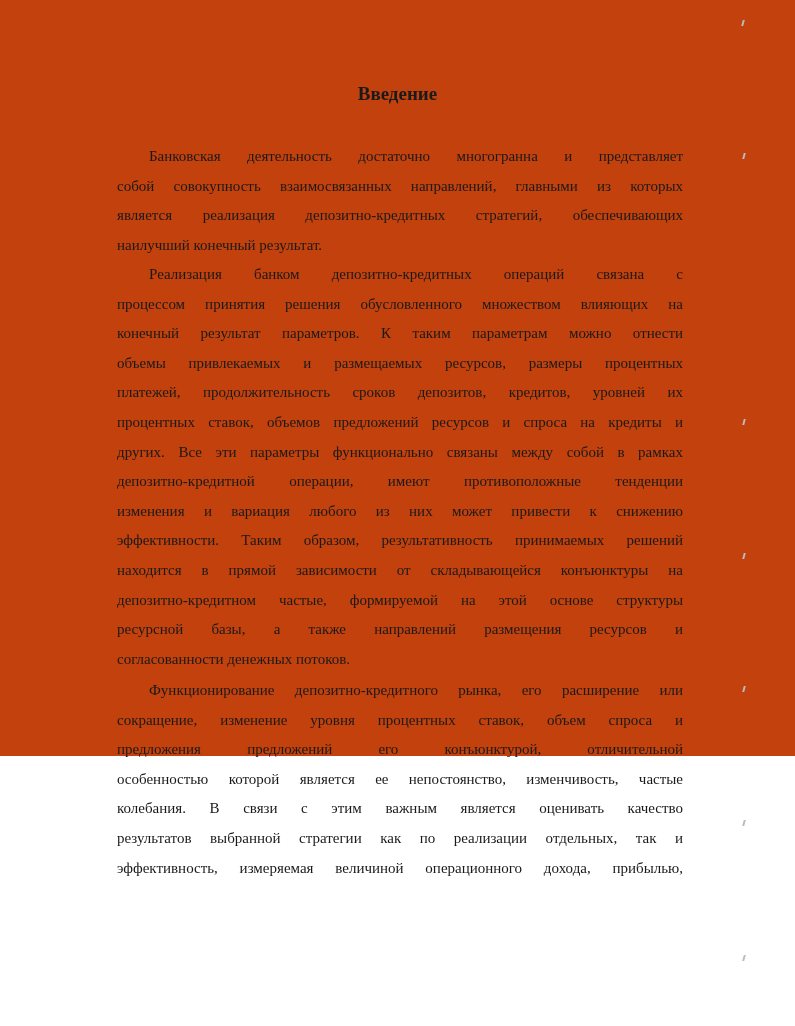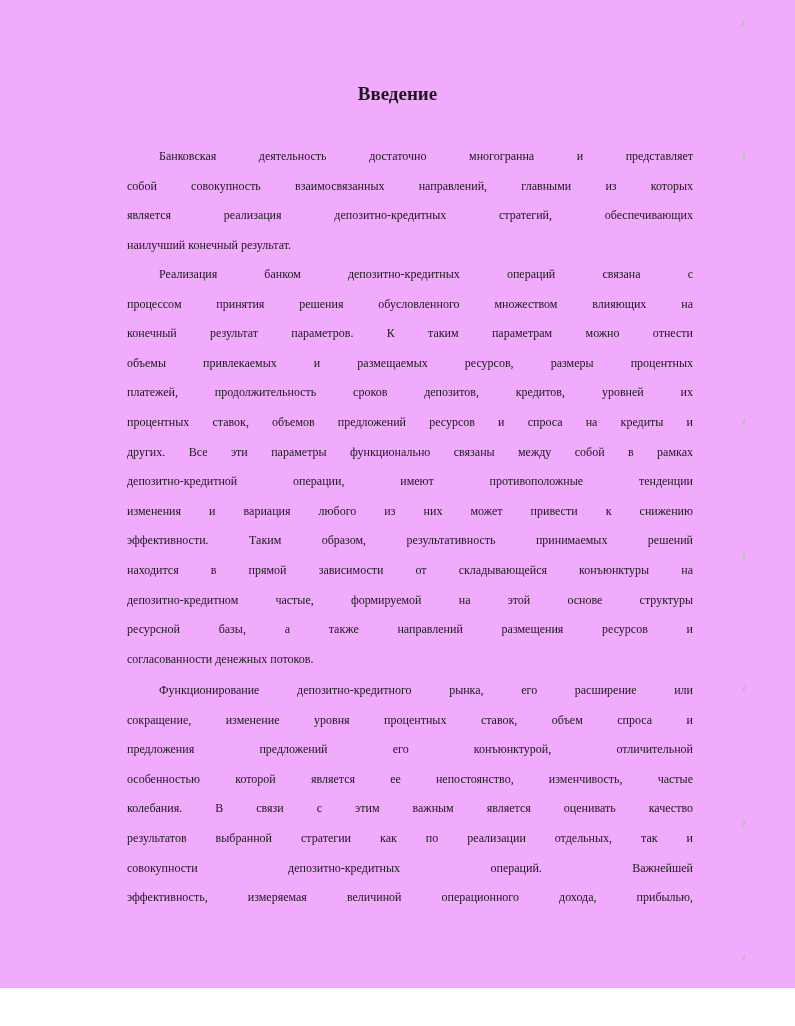--- a/index.html
+++ b/index.html
@@ -1,28 +1,28 @@
 <!DOCTYPE html>
 <html><head>
 <meta charset="utf-8">
 <style>
   html, body { margin: 0; padding: 0; background: #ffffff; }
   body { width: 795px; height: 1026px; position: relative; overflow: hidden; }
   .page {
-    position: absolute; left: 0; top: 0; width: 795px; height: 988px;
-    background: #f0abfc; color: #1a1a1a;
+    position: absolute; left: 0; top: 0; width: 795px; height: 756px;
+    background: #c2410c; color: #1a1a1a;
     font-family: "Liberation Serif", "DejaVu Serif", serif;
   }
   .title {
     position: absolute; left: 0; width: 795px; top: 82px;
     text-align: center; font-weight: bold; font-size: 19px; line-height: 24px;
   }
   .para {
-    position: absolute; left: 127px; width: 566px;
-    font-size: 12px; line-height: 29.6px;
+    position: absolute; left: 117px; width: 566px;
+    font-size: 15px; line-height: 29.6px;
     text-align: justify; text-align-last: justify;
   }
   .para .ln { display: block; text-align: justify; text-align-last: justify; white-space: nowrap; }
   .para .ln.first { padding-left: 32px; }
   .para .ln.last { text-align-last: left; }
   .p1 { top: 142px; }
   .p2 { top: 260px; }
   .p3 { top: 676px; }
   .mark { position: absolute; width: 2px; height: 6px; background: #bbb; transform: skewX(-15deg); }
 </style>
@@ -56,21 +56,20 @@
     <span class="ln last">согласованности денежных потоков.</span>
   </div>
 
   <div class="para p3">
     <span class="ln first">Функционирование депозитно-кредитного рынка, его расширение или</span>
     <span class="ln">сокращение, изменение уровня процентных ставок, объем спроса и</span>
     <span class="ln">предложения предложений его конъюнктурой, отличительной</span>
     <span class="ln">особенностью которой является ее непостоянство, изменчивость, частые</span>
     <span class="ln">колебания. В связи с этим важным является оценивать качество</span>
     <span class="ln">результатов выбранной стратегии как по реализации отдельных, так и</span>
-    <span class="ln">совокупности депозитно-кредитных операций. Важнейшей</span>
     <span class="ln">эффективность, измеряемая величиной операционного дохода, прибылью,</span>
   </div>
 
   <div class="mark" style="left:742px;top:20px;"></div>
   <div class="mark" style="left:743px;top:153px;"></div>
   <div class="mark" style="left:743px;top:419px;"></div>
   <div class="mark" style="left:743px;top:553px;"></div>
   <div class="mark" style="left:743px;top:686px;"></div>
   <div class="mark" style="left:743px;top:820px;"></div>
   <div class="mark" style="left:743px;top:955px;"></div>

